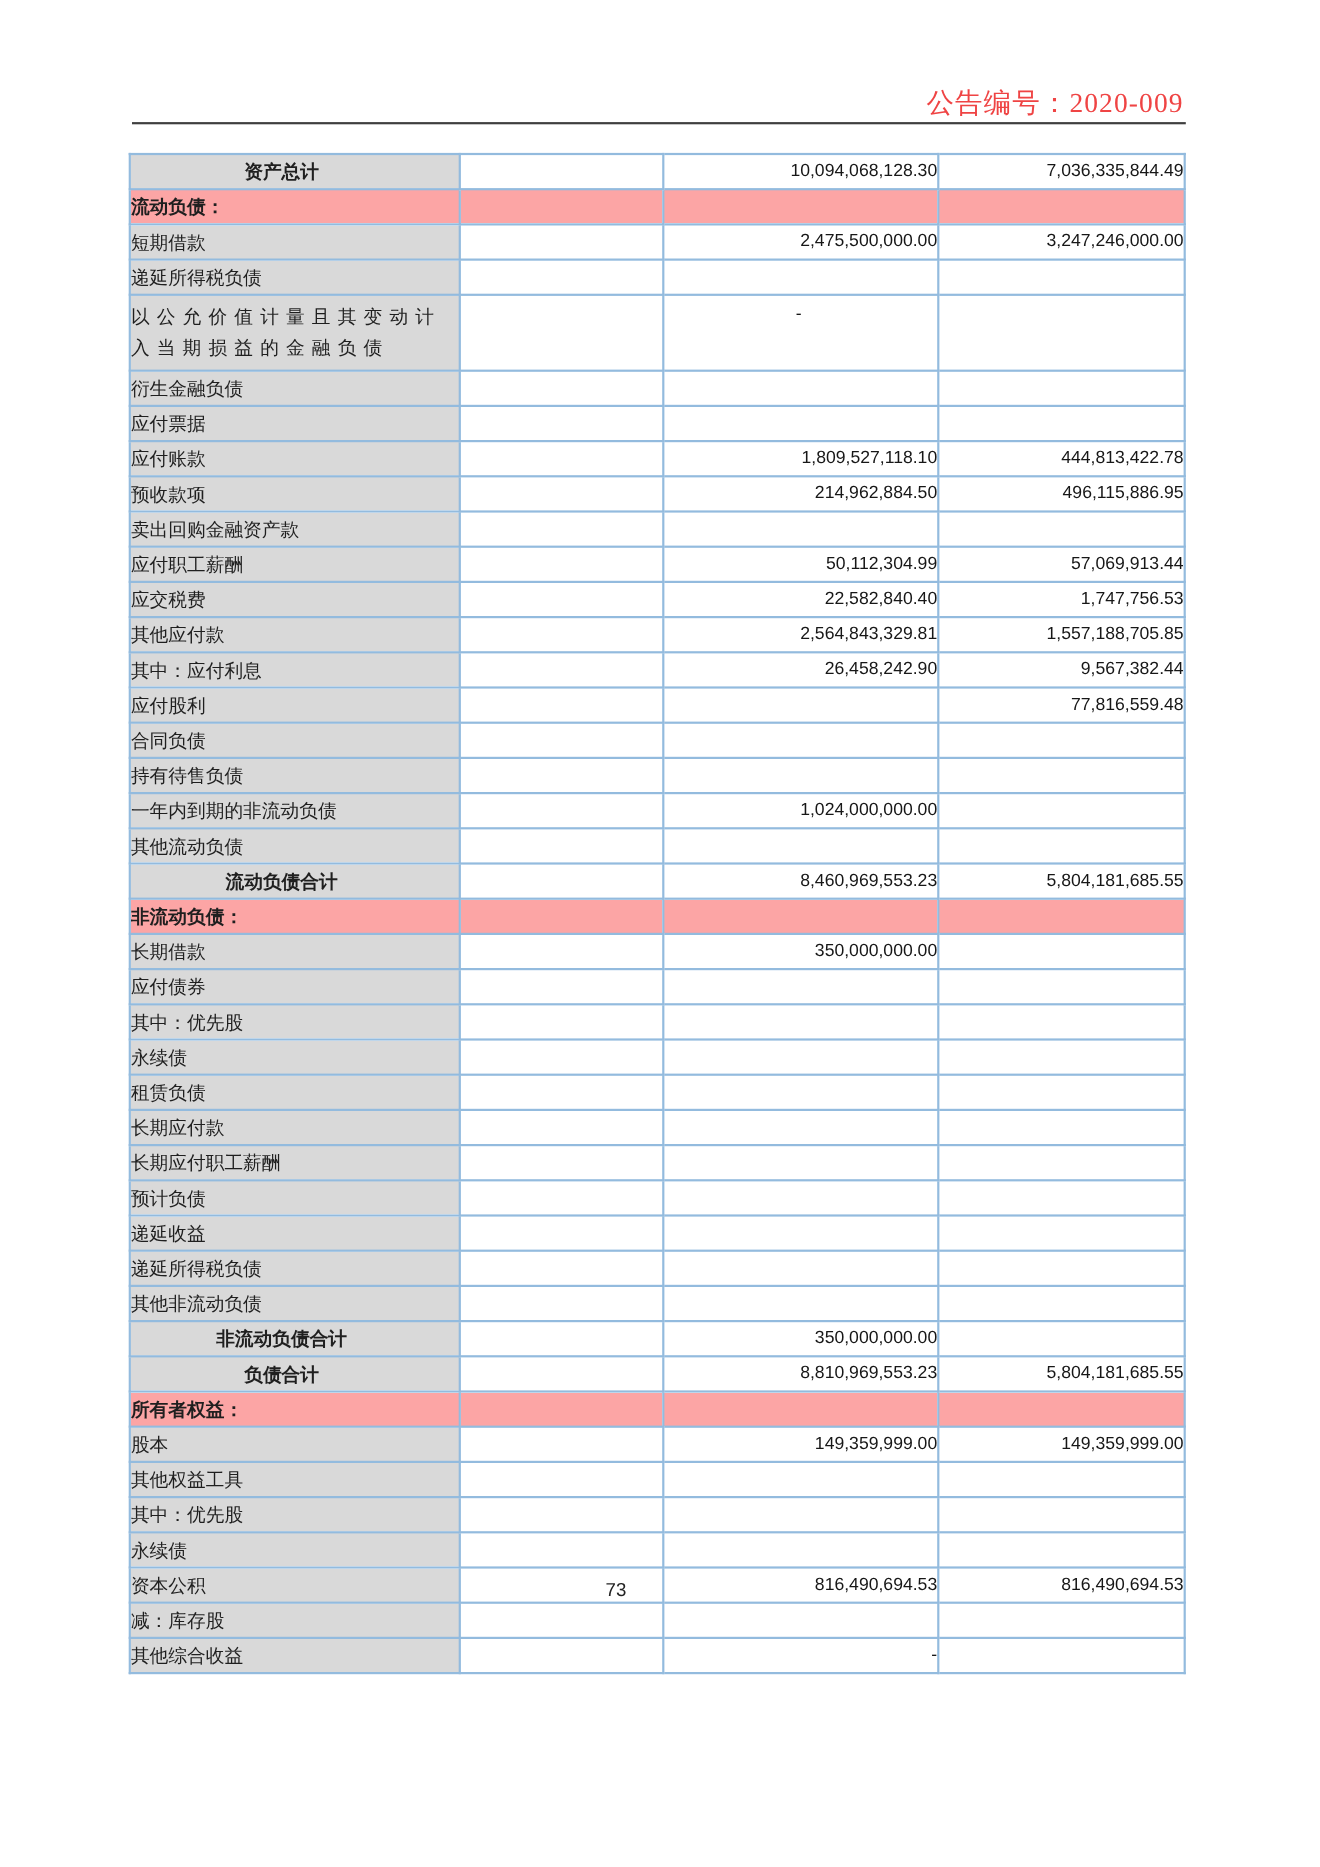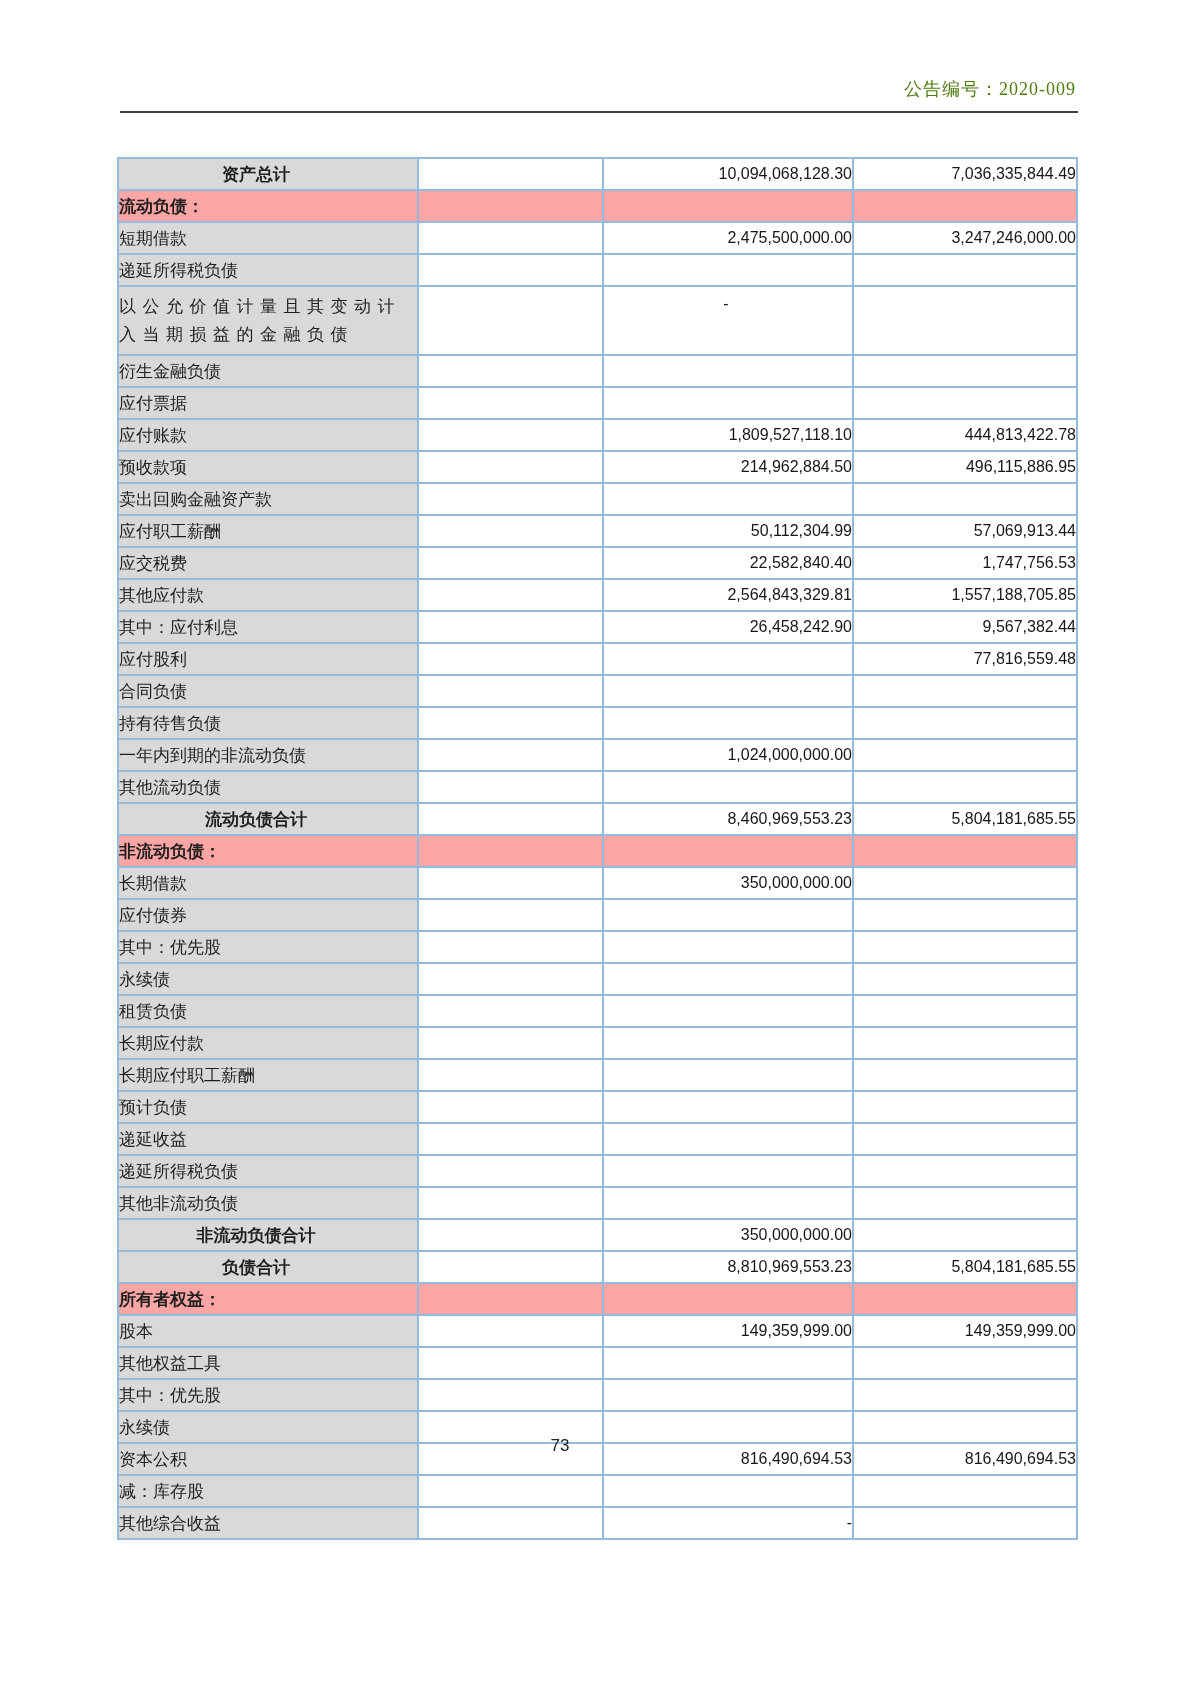--- a/index.html
+++ b/index.html
@@ -9,37 +9,37 @@
     height:1697px;
     background:#ffffff;
     overflow:hidden;
     font-family:"Liberation Serif","DejaVu Serif",serif;
     color:#1f1f1f;
   }
   .header-note{
     position:absolute;
     top:77px;
     right:124px;
-    font-size:18px;
+    font-size:25px;
     letter-spacing:1px;
-    color:#4d7c0f;
+    color:#ef4444;
     text-align:right;
   }
   .header-rule{
     position:absolute;
     left:120px;
     top:111px;
     width:958px;
     height:2px;
     background:#3f3f3f;
   }
   table.bs{
     position:absolute;
     left:117px;
-    top:157px;
+    top:139px;
     width:959px;
     border-collapse:collapse;
     table-layout:fixed;
   }
   table.bs td{
     border:2px solid #93bbde;
     height:30px;
     padding:0;
     vertical-align:middle;
     overflow:hidden;

